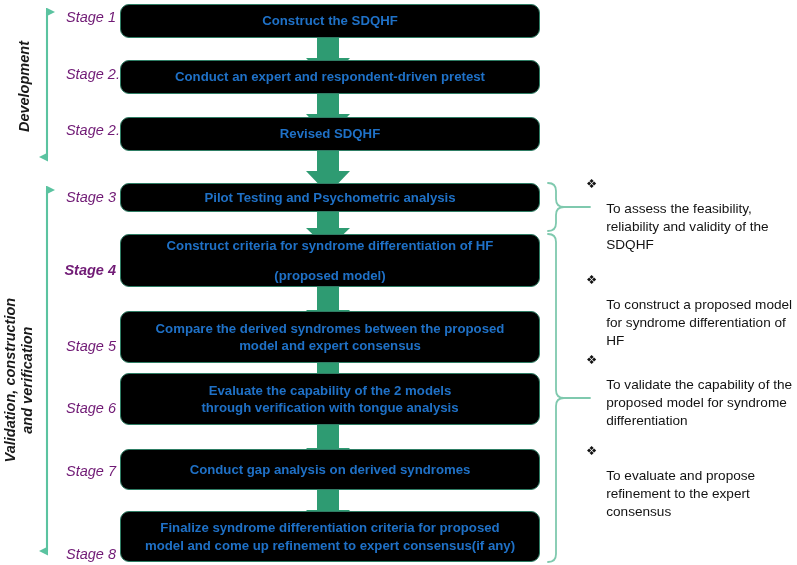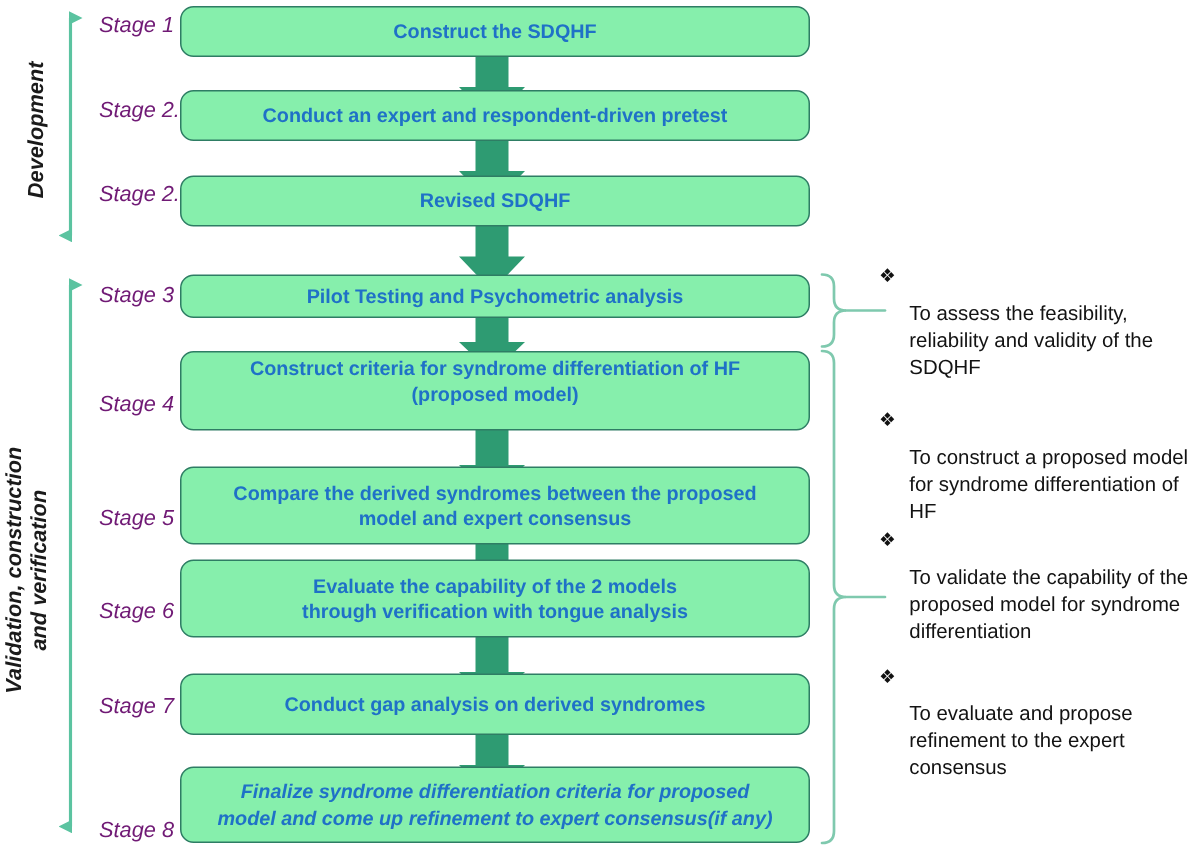--- a/index.html
+++ b/index.html
@@ -47,21 +47,21 @@
     font-size: 14.5px;
     color: #701a75;
     white-space: nowrap;
     text-align: right;
   }
 
   
   .box {
     position: absolute;
     box-sizing: border-box;
-    background: #86efac;
+    background: #000000;
     border: 1.4px solid #2e7d64;
     border-radius: 9px;
     display: flex;
     align-items: center;
     justify-content: center;
     text-align: center;
     color: #1f71c7;
     font-weight: bold;
     font-size: 13.2px;
     line-height: 1.32;
@@ -146,21 +146,21 @@
 
   <div class="phase-label rot" style="left: -45px; top: 78px; width: 140px; white-space: pre;">Development</div>
 
   <div class="phase-label rot" style="left: -131px; top: 363px; width: 300px; white-space: pre;">Validation, construction
 and verification</div>
 
   <div class="stage-label" style="left:58px; top:9px;  width:58px;">Stage 1</div>
   <div class="stage-label" style="left:58px; top:66px; width:70px;">Stage 2.1</div>
   <div class="stage-label" style="left:58px; top:122px;width:70px;">Stage 2.2</div>
   <div class="stage-label" style="left:58px; top:189px;width:58px;">Stage 3</div>
-  <div class="stage-label" style="left:58px; top:262px;width:58px;">Stage 4</div>
+  <div class="stage-label" style="left:58px; top:262px;width:58px;font-weight:bold;">Stage 4</div>
   <div class="stage-label" style="left:58px; top:338px;width:58px;">Stage 5</div>
   <div class="stage-label" style="left:58px; top:400px;width:58px;">Stage 6</div>
   <div class="stage-label" style="left:58px; top:463px;width:58px;">Stage 7</div>
   <div class="stage-label" style="left:58px; top:546px;width:58px;">Stage 8</div>
 
   <div class="box" style="left:120px; top:4px; width:420px; height:34px;">
     <span>Construct the SDQHF</span>
   </div>
 
   <div class="box" style="left:120px; top:60px; width:420px; height:34px;">
@@ -168,40 +168,40 @@
   </div>
 
   <div class="box" style="left:120px; top:183px; width:420px; height:29px;">
     <span>Pilot Testing and Psychometric analysis</span>
   </div>
 
   <div class="box" style="left:120px; top:117px; width:420px; height:34px;">
     <span>Revised SDQHF</span>
   </div>
 
-  <div class="box" style="left:120px; top:234px; width:420px; height:53px; flex-direction:column; justify-content:flex-start;">
+  <div class="box" style="left:120px; top:234px; width:420px; height:53px; flex-direction:column; justify-content:space-between;">
     <span>Construct criteria for syndrome differentiation of HF</span>
     <span>(proposed model)</span>
   </div>
 
   <div class="box" style="left:120px; top:311px; width:420px; height:52px; flex-direction:column; justify-content:center;">
     <span>Compare the derived syndromes between the proposed</span>
     <span>model and expert consensus</span>
   </div>
 
   <div class="box" style="left:120px; top:373px; width:420px; height:52px; flex-direction:column; justify-content:center;">
     <span>Evaluate the capability of the 2 models</span>
     <span>through verification with tongue analysis</span>
   </div>
 
   <div class="box" style="left:120px; top:449px; width:420px; height:41px;">
     <span>Conduct gap analysis on derived syndromes</span>
   </div>
 
-  <div class="box" style="left:120px; top:511px; width:420px; height:51px; flex-direction:column; justify-content:center;font-style:italic;">
+  <div class="box" style="left:120px; top:511px; width:420px; height:51px; flex-direction:column; justify-content:center;">
     <span>Finalize syndrome differentiation criteria for proposed</span>
     <span>model and come up refinement to expert consensus(if any)</span>
   </div>
 
   <div class="bullet" style="left:586px; top:176px;">
     <span class="glyph">❖</span>
     <span class="txt">To assess the feasibility, reliability and validity of the SDQHF</span>
   </div>
 
   <div class="bullet" style="left:586px; top:272px;">

